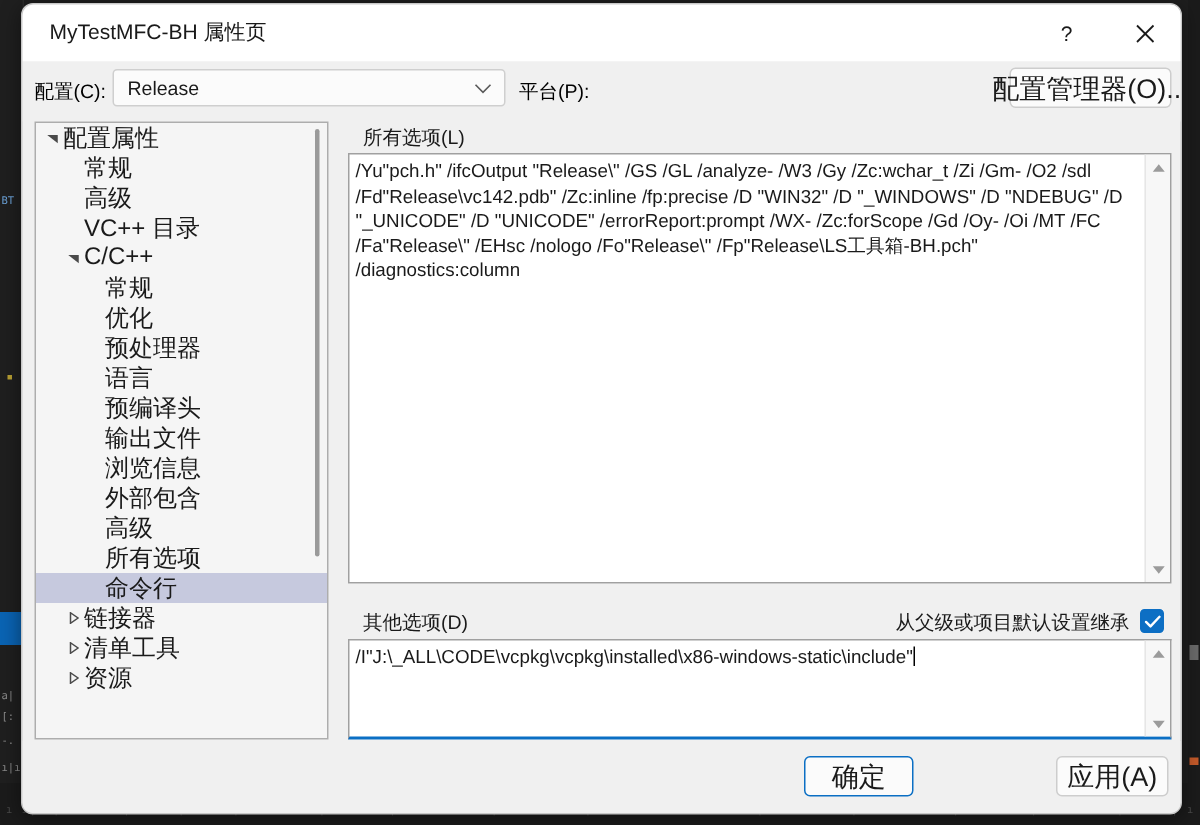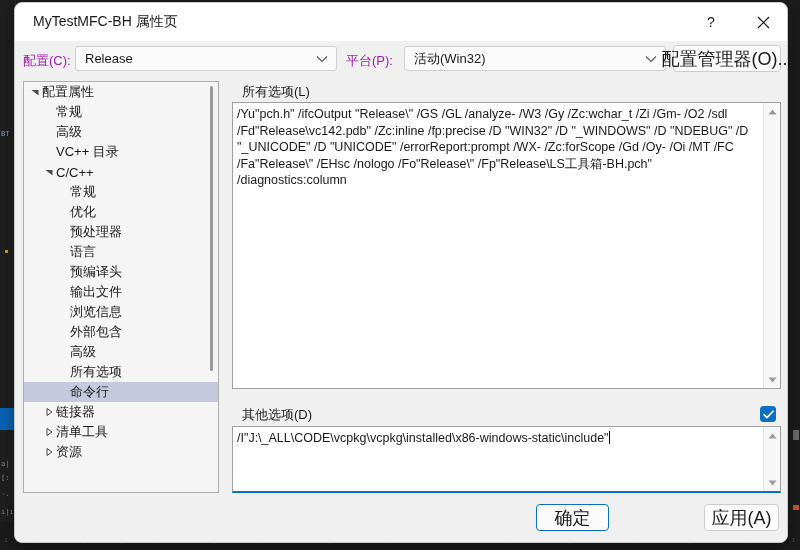--- a/index.html
+++ b/index.html
@@ -89,21 +89,21 @@
   .tb-close svg { display: block; }
 
   
   .hdr {
     position: absolute; left: 0; top: 38px;
     width: 774px; height: 40px;
     background: #f0f0f0;
   }
   .lbl {
     position: absolute;
-    font-size: 13px; color: #a21caf;
+    font-size: 13px; color: #000000;
     white-space: nowrap;
   }
   .lbl-config  { left: 8px;  top: 11px; }
   .lbl-platform{ left: 331px; top: 11px; }
 
   .combo {
     position: absolute;
     height: 25px;
     background: #fbfbfb;
     border: 1px solid #cfcfcf;
@@ -158,21 +158,21 @@
     color: #1a1a1a;
     white-space: nowrap;
     cursor: default;
   }
   .tree-row.selected { background: #c6c9de; }
   .tree-arrow {
     width: 14px; height: 20px;
     display: flex; align-items: center; justify-content: center;
     flex: 0 0 14px;
   }
-  .tree-label { font-size: 13px; }
+  .tree-label { font-size: 16px; }
   .tree-scroll {
     position: absolute; right: 2px; top: 4px;
     width: 9px; height: 404px;
   }
   .tree-scroll-thumb {
     position: absolute; left: 3px; top: 0;
     width: 3px; height: 285px;
     background: #9a9a9a; border-radius: 2px;
   }
 
@@ -305,28 +305,20 @@
     <div class="combo combo-config">
       <span>Release</span>
       <span class="chev">
         <svg width="12" height="8" viewBox="0 0 12 8">
           <polyline points="1,1.5 6,6.5 11,1.5" fill="none" stroke="#5a5a5a" stroke-width="1.1"></polyline>
         </svg>
       </span>
     </div>
 
     <div class="lbl lbl-platform">平台(P):</div>
-    <div class="combo combo-platform">
-      <span>活动(Win32)</span>
-      <span class="chev">
-        <svg width="12" height="8" viewBox="0 0 12 8">
-          <polyline points="1,1.5 6,6.5 11,1.5" fill="none" stroke="#5a5a5a" stroke-width="1.1"></polyline>
-        </svg>
-      </span>
-    </div>
 
     <div class="btn btn-cfgmgr">配置管理器(O)...</div>
   </div>
 
   <div class="body-area">
 
     <div class="tree">
       <div id="tree-rows">
           <div class="tree-row" style="padding-left: 4px;">
             <span class="tree-arrow">
@@ -444,20 +436,21 @@
           </div>
           <div class="arrow down">
             <svg width="9" height="6" viewBox="0 0 9 6">
               <polygon points="0.5,0.5 8.5,0.5 4.5,5.5" fill="#9b9b9b"></polygon>
             </svg>
           </div>
         </div>
       </div>
 
       <div class="field-label lbl-otherops">其他选项(D)</div>
+      <div class="field-label lbl-inherit">从父级或项目默认设置继承</div>
       <div class="chk">
         <svg width="11" height="9" viewBox="0 0 11 9">
           <polyline points="1,4.6 4,7.6 10,1.2" fill="none" stroke="#ffffff" stroke-width="1.6" stroke-linecap="round" stroke-linejoin="round"></polyline>
         </svg>
       </div>
 
       <div class="txtbox txt-other">
         <div class="txt-content one-line"><span>/I"J:\_ALL\CODE\vcpkg\vcpkg\installed\x86-windows-static\include"</span><span class="caret"></span></div>
         <div class="vscroll">
           <div class="arrow up">

